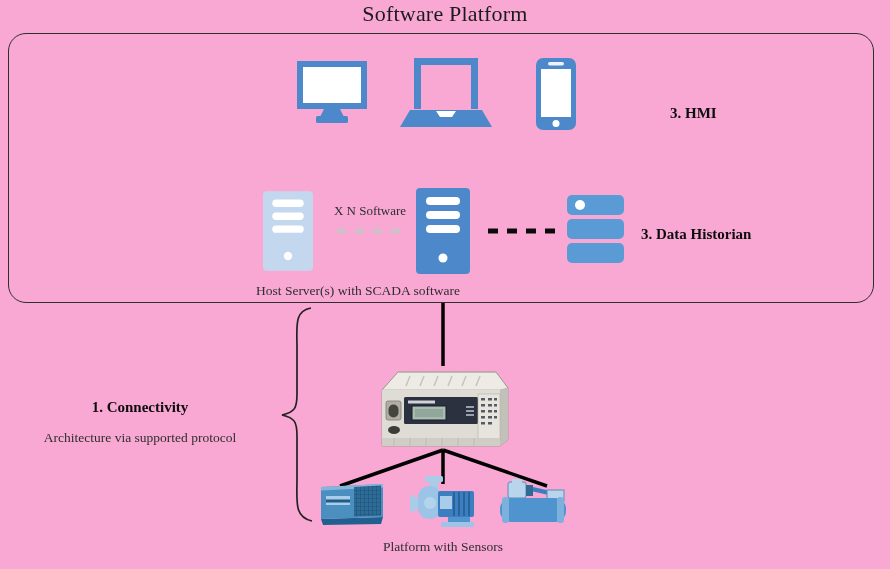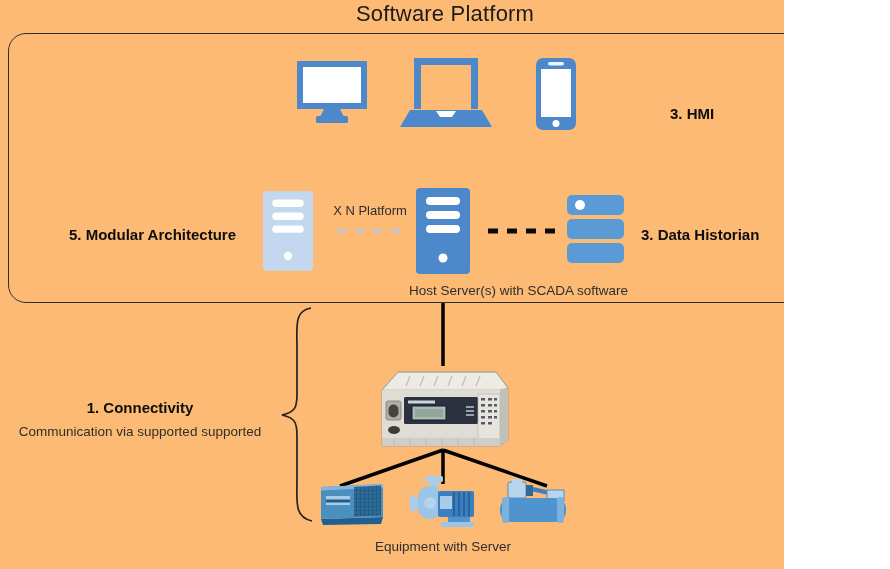--- a/index.html
+++ b/index.html
@@ -1,38 +1,38 @@
 <!DOCTYPE html>
 <html><head>
 <meta charset="utf-8">
 <style>
   html,body{margin:0;padding:0;background:#fff;}
   .canvas{
-    position:relative;width:784px;height:569px;overflow:hidden;background:#fdba74;
-    font-family:Liberation Sans, sans-serif;color:#1a1a1a;
+    position:relative;width:890px;height:569px;overflow:hidden;background:#f9a8d4;
+    font-family:Liberation Serif, serif;color:#1a1a1a;
   }
   .abs{position:absolute;}
   .title{
     left:0;top:1px;width:890px;text-align:center;
     font-size:22px;font-weight:400;color:#1b1b1b;letter-spacing:.2px;
   }
   .platform-box{
     left:8px;top:33px;width:864px;height:268px;
     border:1.5px solid #2e2e2e;border-radius:18px;background:transparent;
   }
   .overlay{left:0;top:0;width:890px;height:569px;pointer-events:none;}
   .bold-label{font-size:15px;font-weight:700;color:#0d0d0d;white-space:nowrap;}
   .caption{font-size:13.5px;color:#2e2e2e;white-space:nowrap;}
   .lbl-hmi{left:670px;top:105px;}
   .lbl-modular{left:69px;top:226px;}
   .lbl-historian{left:641px;top:226px;}
   .lbl-xn{left:325px;top:203px;width:90px;text-align:center;font-size:13px;}
-  .lbl-host{left:228px;top:283px;width:400px;text-align:right;}
+  .lbl-host{left:256px;top:283px;width:400px;text-align:left;}
   .conn-block{left:6px;top:399px;width:268px;text-align:center;}
-  .conn-block .bold-label{display:block;margin-bottom:6px;}
+  .conn-block .bold-label{display:block;margin-bottom:12px;}
   .conn-block .caption{display:block;line-height:20px;white-space:nowrap;}
   .lbl-controller{left:617px;top:399px;}
   .lbl-equipment{left:293px;top:539px;width:300px;text-align:center;}
   svg{display:block;}
 </style>
 </head>
 <body>
 
 <div class="canvas">
 
@@ -214,25 +214,24 @@
       <rect x="27" y="7" width="7" height="11" fill="#2f6a94"></rect>
       <polygon points="34,9 52,13 52,17.5 34,13.5" fill="#3c7fc0"></polygon>
       <rect x="48" y="12" width="17" height="11" fill="#b9d5ec" stroke="#5a8cba" stroke-width="1"></rect>
       <rect x="1" y="20" width="66" height="24" rx="11" fill="#4f93cf"></rect>
       <rect x="3" y="19" width="7" height="26" rx="3" fill="#7db1dd"></rect>
       <rect x="58" y="19" width="7" height="26" rx="3" fill="#7db1dd"></rect>
     </svg>
   </div>
 
   <div class="abs bold-label lbl-hmi">3. HMI</div>
-  <div class="abs bold-label lbl-modular">5. Modular Architecture</div>
-  <div class="abs caption lbl-xn">X N Platform</div>
+  <div class="abs caption lbl-xn">X N Software</div>
   <div class="abs bold-label lbl-historian">3. Data Historian</div>
   <div class="abs caption lbl-host">Host Server(s) with SCADA software</div>
 
   <div class="abs conn-block">
     <span class="bold-label">1. Connectivity</span>
-    <span class="caption">Communication via supported supported</span>
-  </div>
-
-  <div class="abs caption lbl-equipment">Equipment with Server</div>
+    <span class="caption">Architecture via supported protocol</span>
+  </div>
+
+  <div class="abs caption lbl-equipment">Platform with Sensors</div>
 
 </div>
 
 </body></html>

